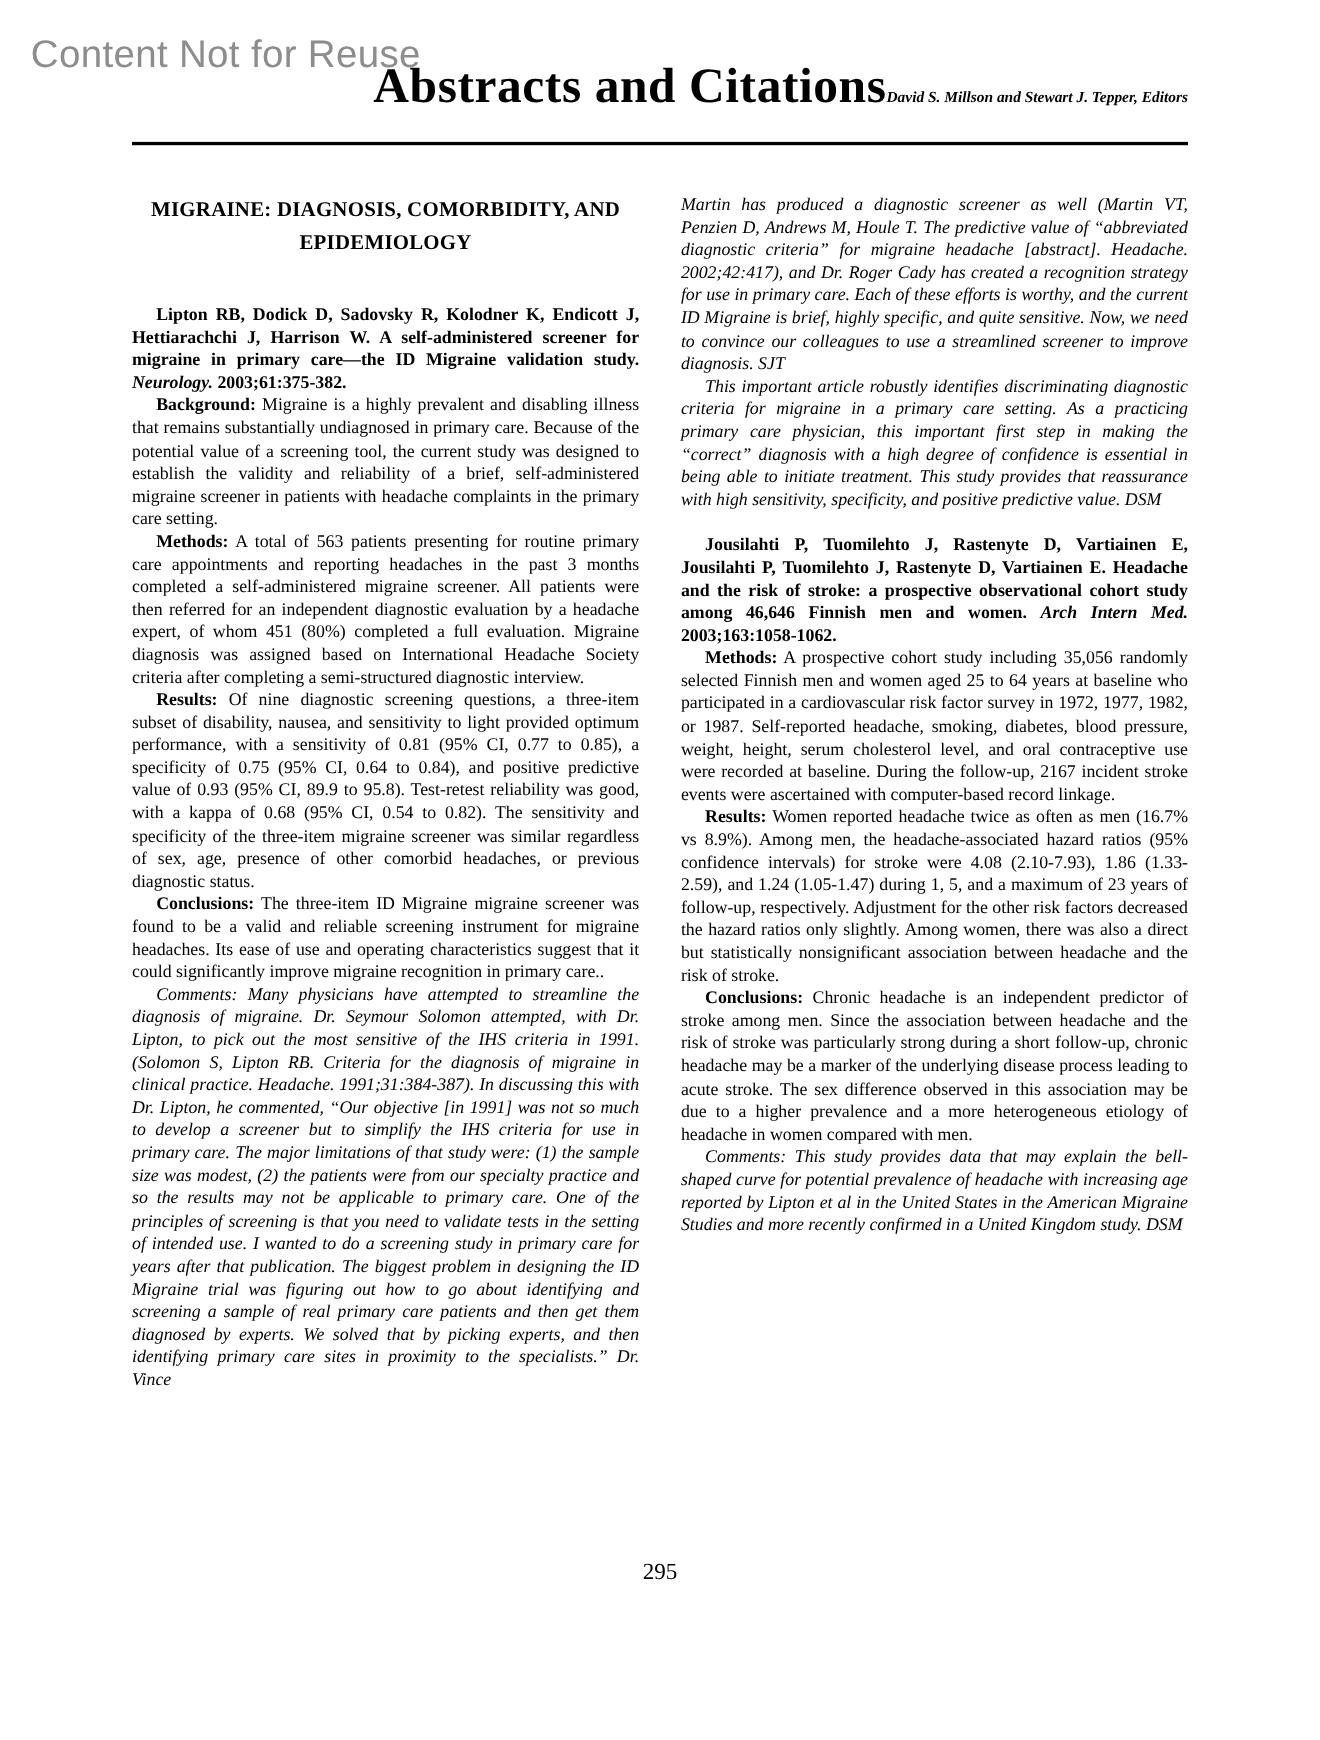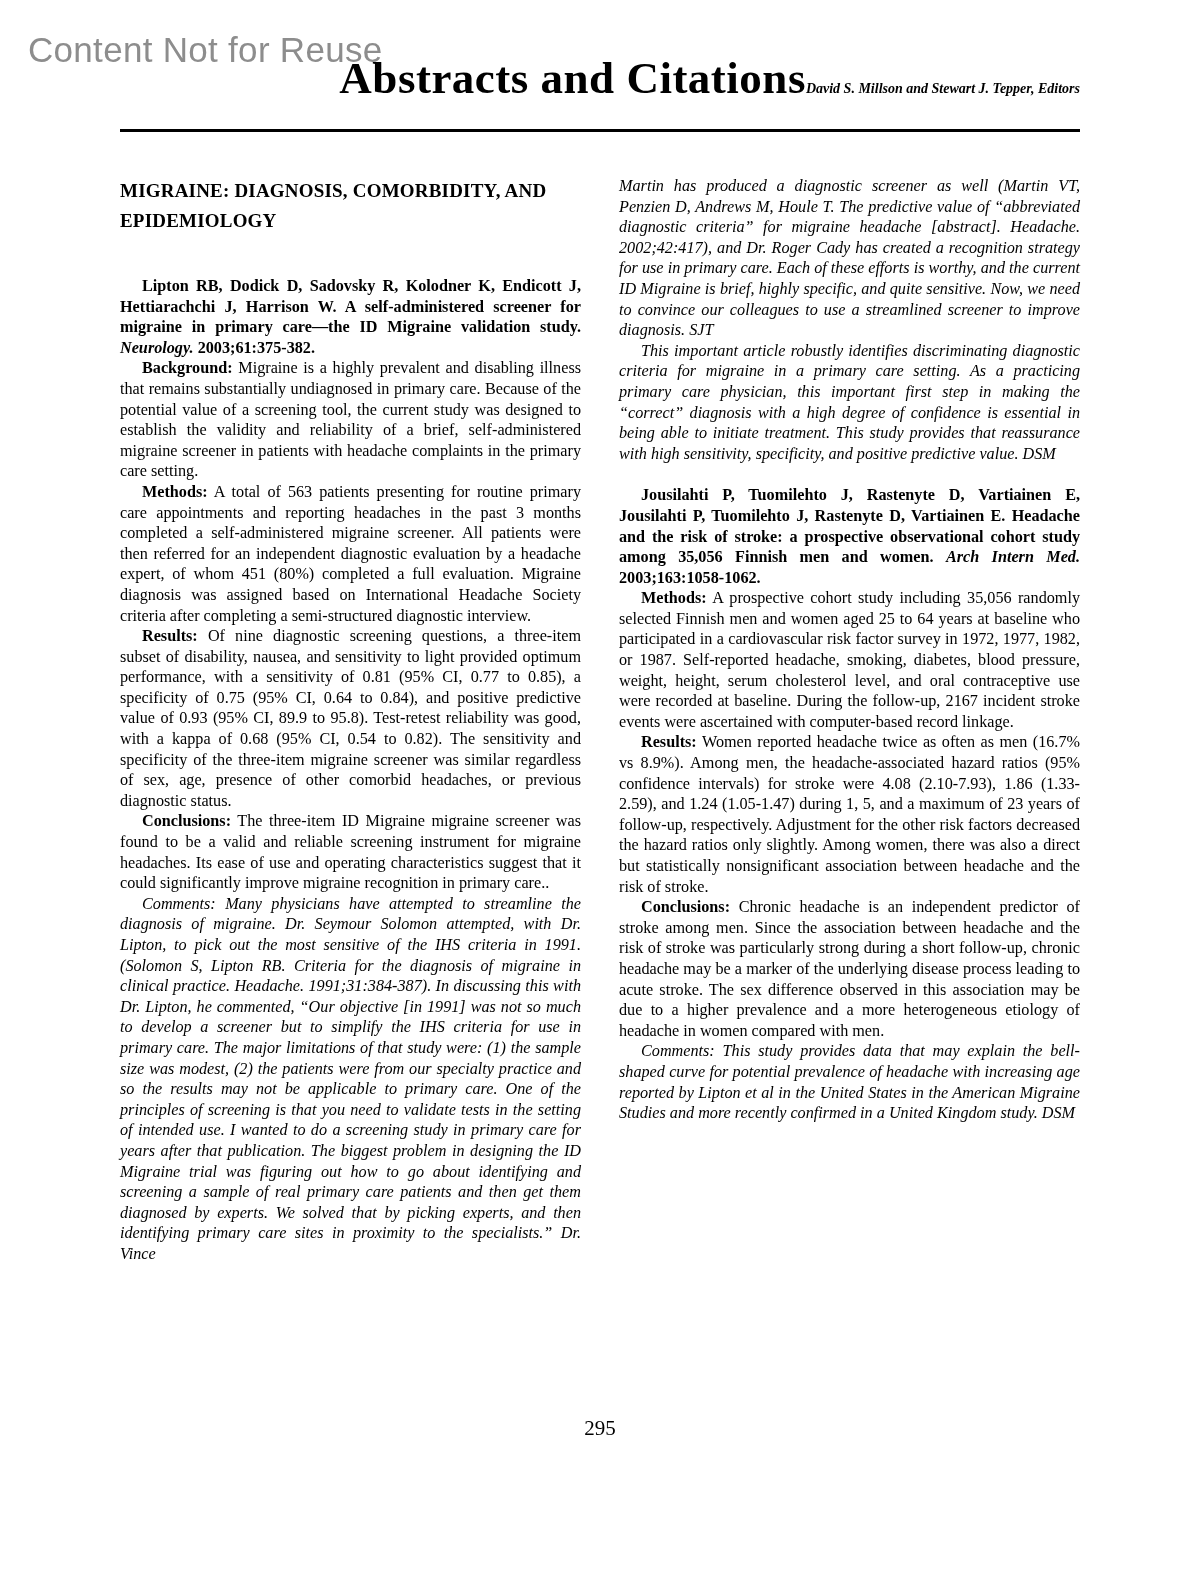--- a/index.html
+++ b/index.html
@@ -61,21 +61,21 @@
   .col {
     width: 461px;
     text-align: justify;
     font-size: 16.2px;
     line-height: 20.6px;
   }
   .section-heading {
     font-size: 19px;
     line-height: 30px;
     font-weight: bold;
-    text-align: left;
+    text-align: center;
     margin-bottom: 40px;
     letter-spacing: 0.2px;
   }
   .citation { text-indent: 22px; font-weight: bold; }
   .para { text-indent: 22px; }
   .italic { font-style: italic; }
   .noindent { text-indent: 0; }
   .block-gap { margin-top: 21px; }
   .lead { font-weight: bold; }
   .lead-italic { font-style: italic; margin-top: 24px; }
@@ -119,21 +119,21 @@
 
       <p class="para italic"><span class="lead-italic">Comments:</span> <span>Many physicians have attempted to streamline the diagnosis of migraine. Dr. Seymour Solomon attempted, with Dr. Lipton, to pick out the most sensitive of the IHS criteria in 1991. (Solomon S, Lipton RB. Criteria for the diagnosis of migraine in clinical practice. Headache. 1991;31:384-387). In discussing this with Dr. Lipton, he commented, “Our objective [in 1991] was not so much to develop a screener but to simplify the IHS criteria for use in primary care. The major limitations of that study were: (1) the sample size was modest, (2) the patients were from our specialty practice and so the results may not be applicable to primary care. One of the principles of screening is that you need to validate tests in the setting of intended use. I wanted to do a screening study in primary care for years after that publication. The biggest problem in designing the ID Migraine trial was figuring out how to go about identifying and screening a sample of real primary care patients and then get them diagnosed by experts. We solved that by picking experts, and then identifying primary care sites in proximity to the specialists.” Dr. Vince</span></p>
     </section>
 
     <section class="col">
 
       <p class="para italic noindent">Martin has produced a diagnostic screener as well (Martin VT, Penzien D, Andrews M, Houle T. The predictive value of “abbreviated diagnostic criteria” for migraine headache [abstract]. Headache. 2002;42:417), and Dr. Roger Cady has created a recognition strategy for use in primary care. Each of these efforts is worthy, and the current ID Migraine is brief, highly specific, and quite sensitive. Now, we need to convince our colleagues to use a streamlined screener to improve diagnosis. SJT</p>
 
       <p class="para italic">This important article robustly identifies discriminating diagnostic criteria for migraine in a primary care setting. As a practicing primary care physician, this important first step in making the “correct” diagnosis with a high degree of confidence is essential in being able to initiate treatment. This study provides that reassurance with high sensitivity, specificity, and positive predictive value. DSM</p>
 
-      <p class="citation block-gap"><span>Jousilahti P, Tuomilehto J, Rastenyte D, Vartiainen E, Jousilahti P, Tuomilehto J, Rastenyte D, Vartiainen E. Headache and the risk of stroke: a prospective observational cohort study among 35,056 Finnish men and women.</span> <i>Arch Intern Med.</i> <span>2003;163:1058-1062.</span></p>
+      <p class="citation block-gap"><span>Jousilahti P, Tuomilehto J, Rastenyte D, Vartiainen E, Jousilahti P, Tuomilehto J, Rastenyte D, Vartiainen E. Headache and the risk of stroke: a prospective observational cohort study among 46,646 Finnish men and women.</span> <i>Arch Intern Med.</i> <span>2003;163:1058-1062.</span></p>
 
 
       <p class="para"><b class="lead">Methods:</b> <span>A prospective cohort study including 35,056 randomly selected Finnish men and women aged 25 to 64 years at baseline who participated in a cardiovascular risk factor survey in 1972, 1977, 1982, or 1987. Self-reported headache, smoking, diabetes, blood pressure, weight, height, serum cholesterol level, and oral contraceptive use were recorded at baseline. During the follow-up, 2167 incident stroke events were ascertained with computer-based record linkage.</span></p>
 
       <p class="para"><b class="lead">Results:</b> <span>Women reported headache twice as often as men (16.7% vs 8.9%). Among men, the headache-associated hazard ratios (95% confidence intervals) for stroke were 4.08 (2.10-7.93), 1.86 (1.33-2.59), and 1.24 (1.05-1.47) during 1, 5, and a maximum of 23 years of follow-up, respectively. Adjustment for the other risk factors decreased the hazard ratios only slightly. Among women, there was also a direct but statistically nonsignificant association between headache and the risk of stroke.</span></p>
 
       <p class="para"><b class="lead">Conclusions:</b> <span>Chronic headache is an independent predictor of stroke among men. Since the association between headache and the risk of stroke was particularly strong during a short follow-up, chronic headache may be a marker of the underlying disease process leading to acute stroke. The sex difference observed in this association may be due to a higher prevalence and a more heterogeneous etiology of headache in women compared with men.</span></p>
 
       <p class="para italic"><span class="lead-italic">Comments:</span> <span>This study provides data that may explain the bell-shaped curve for potential prevalence of headache with increasing age reported by Lipton et al in the United States in the American Migraine Studies and more recently confirmed in a United Kingdom study. DSM</span></p>
     </section>

